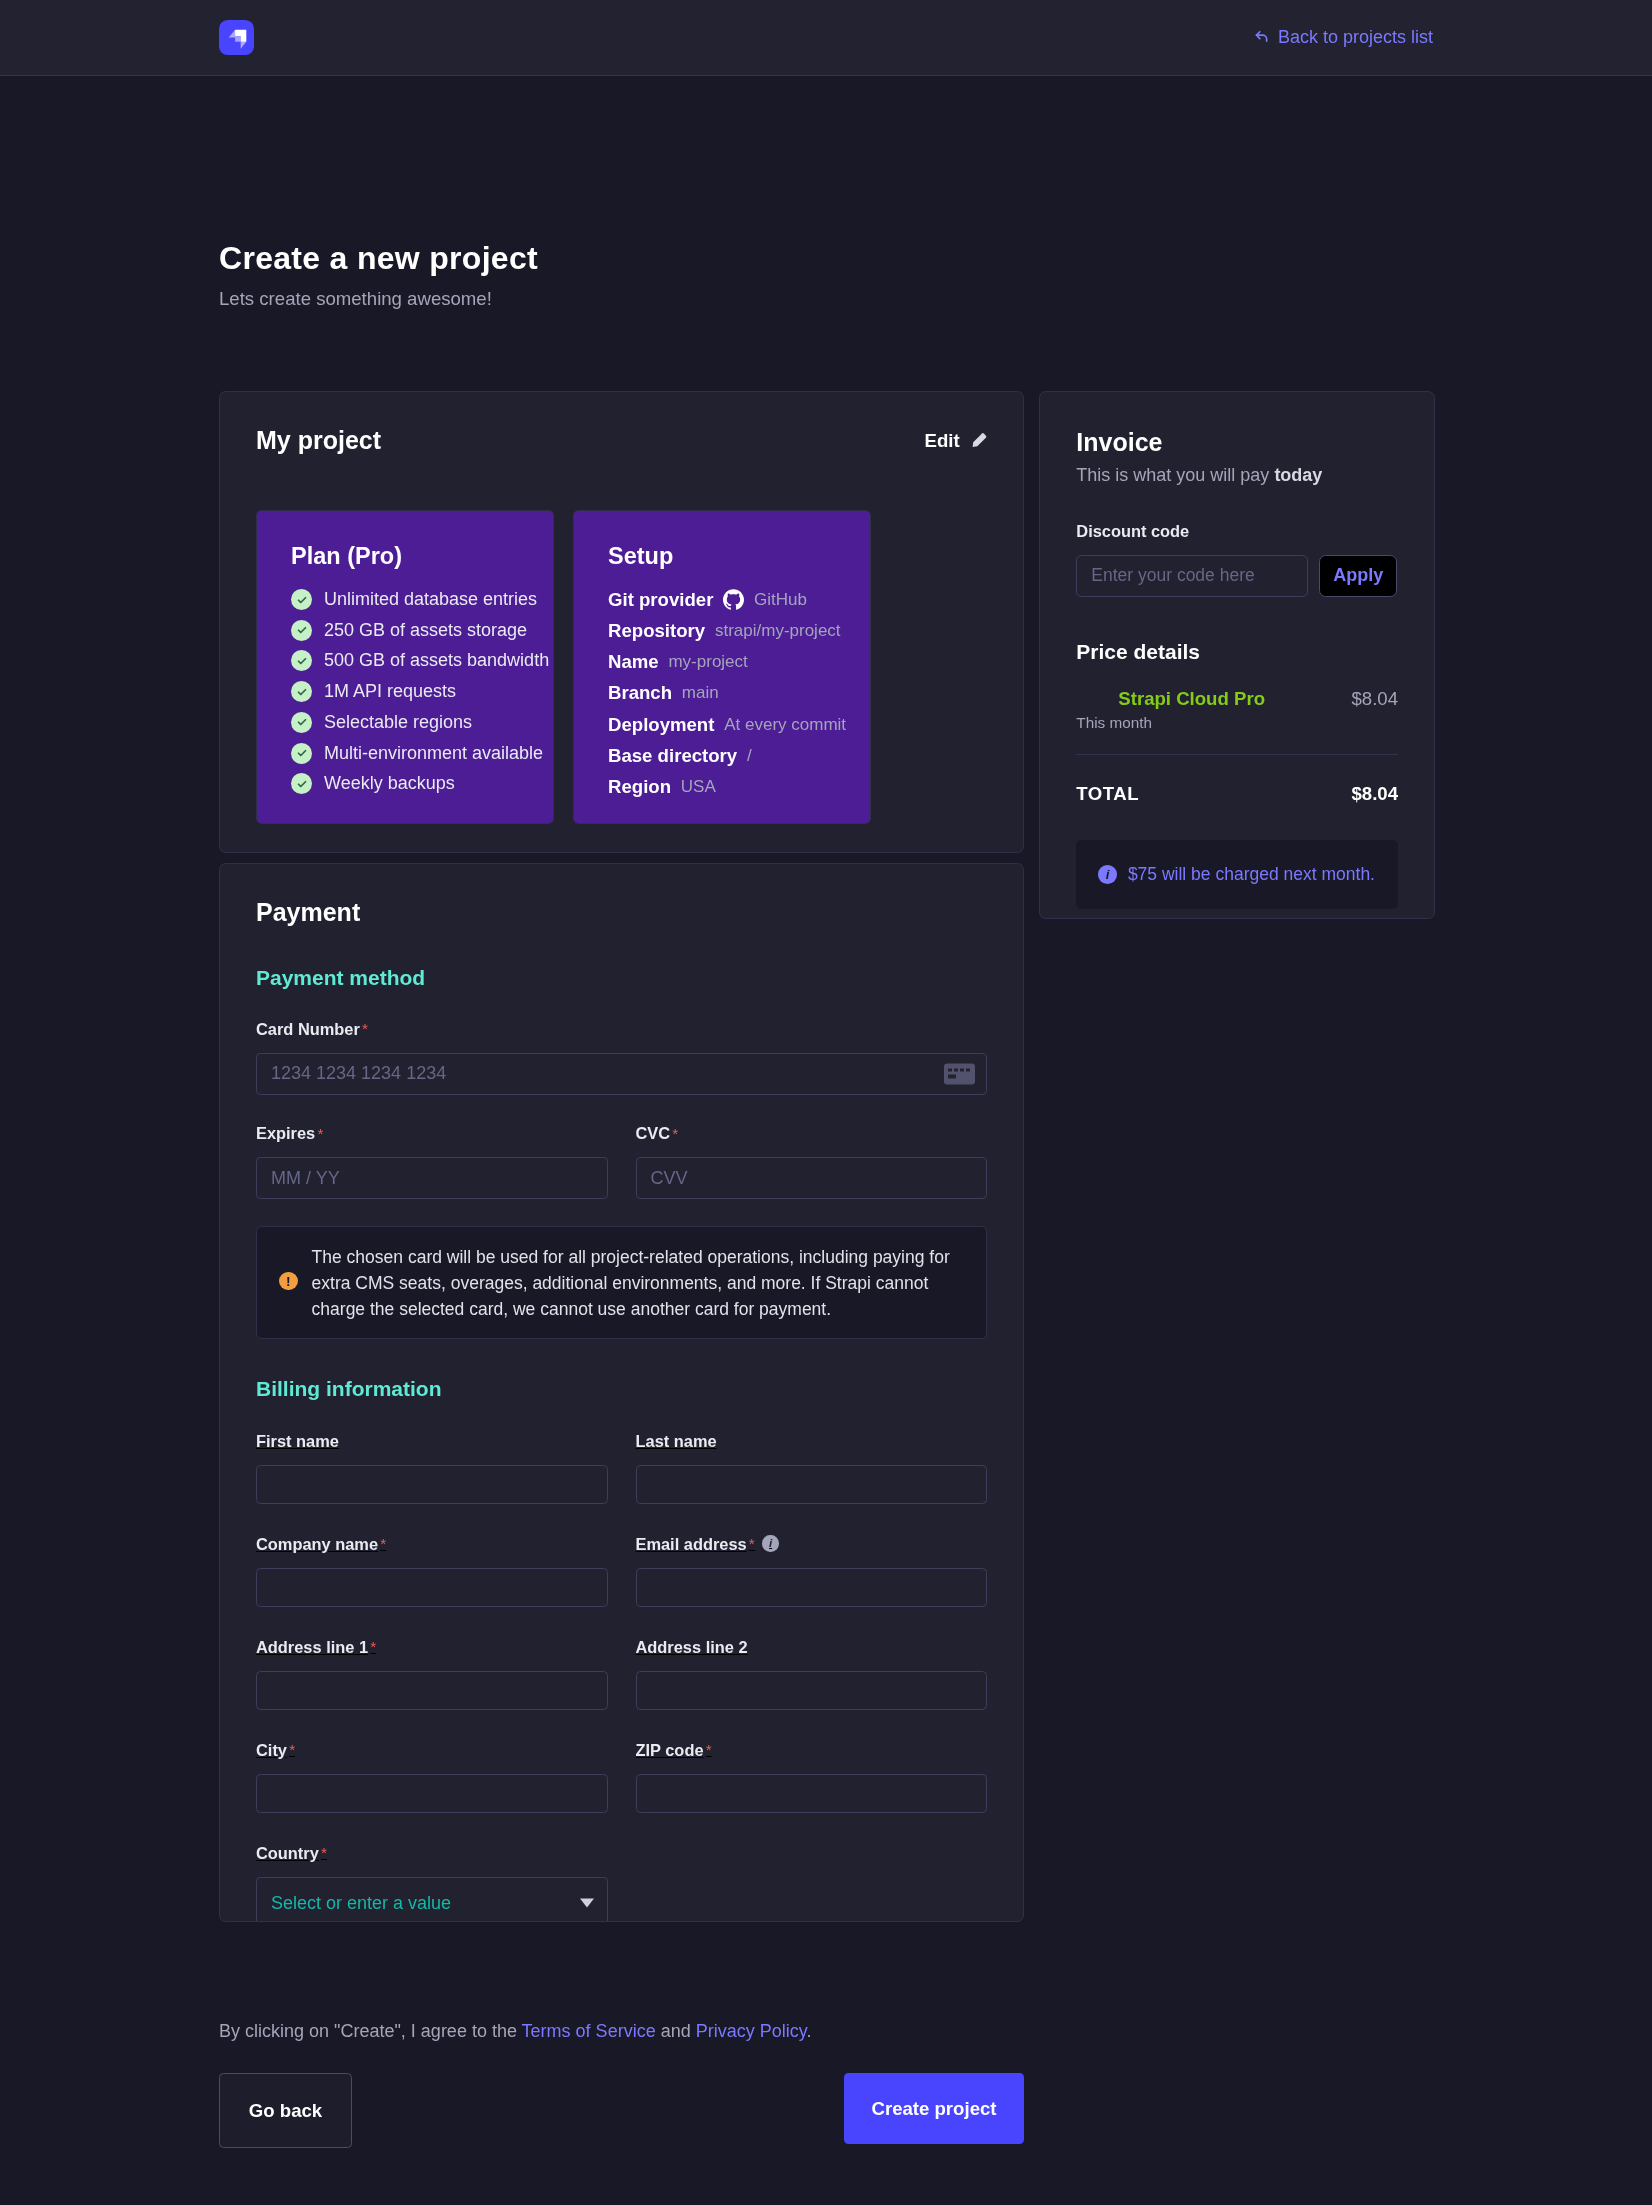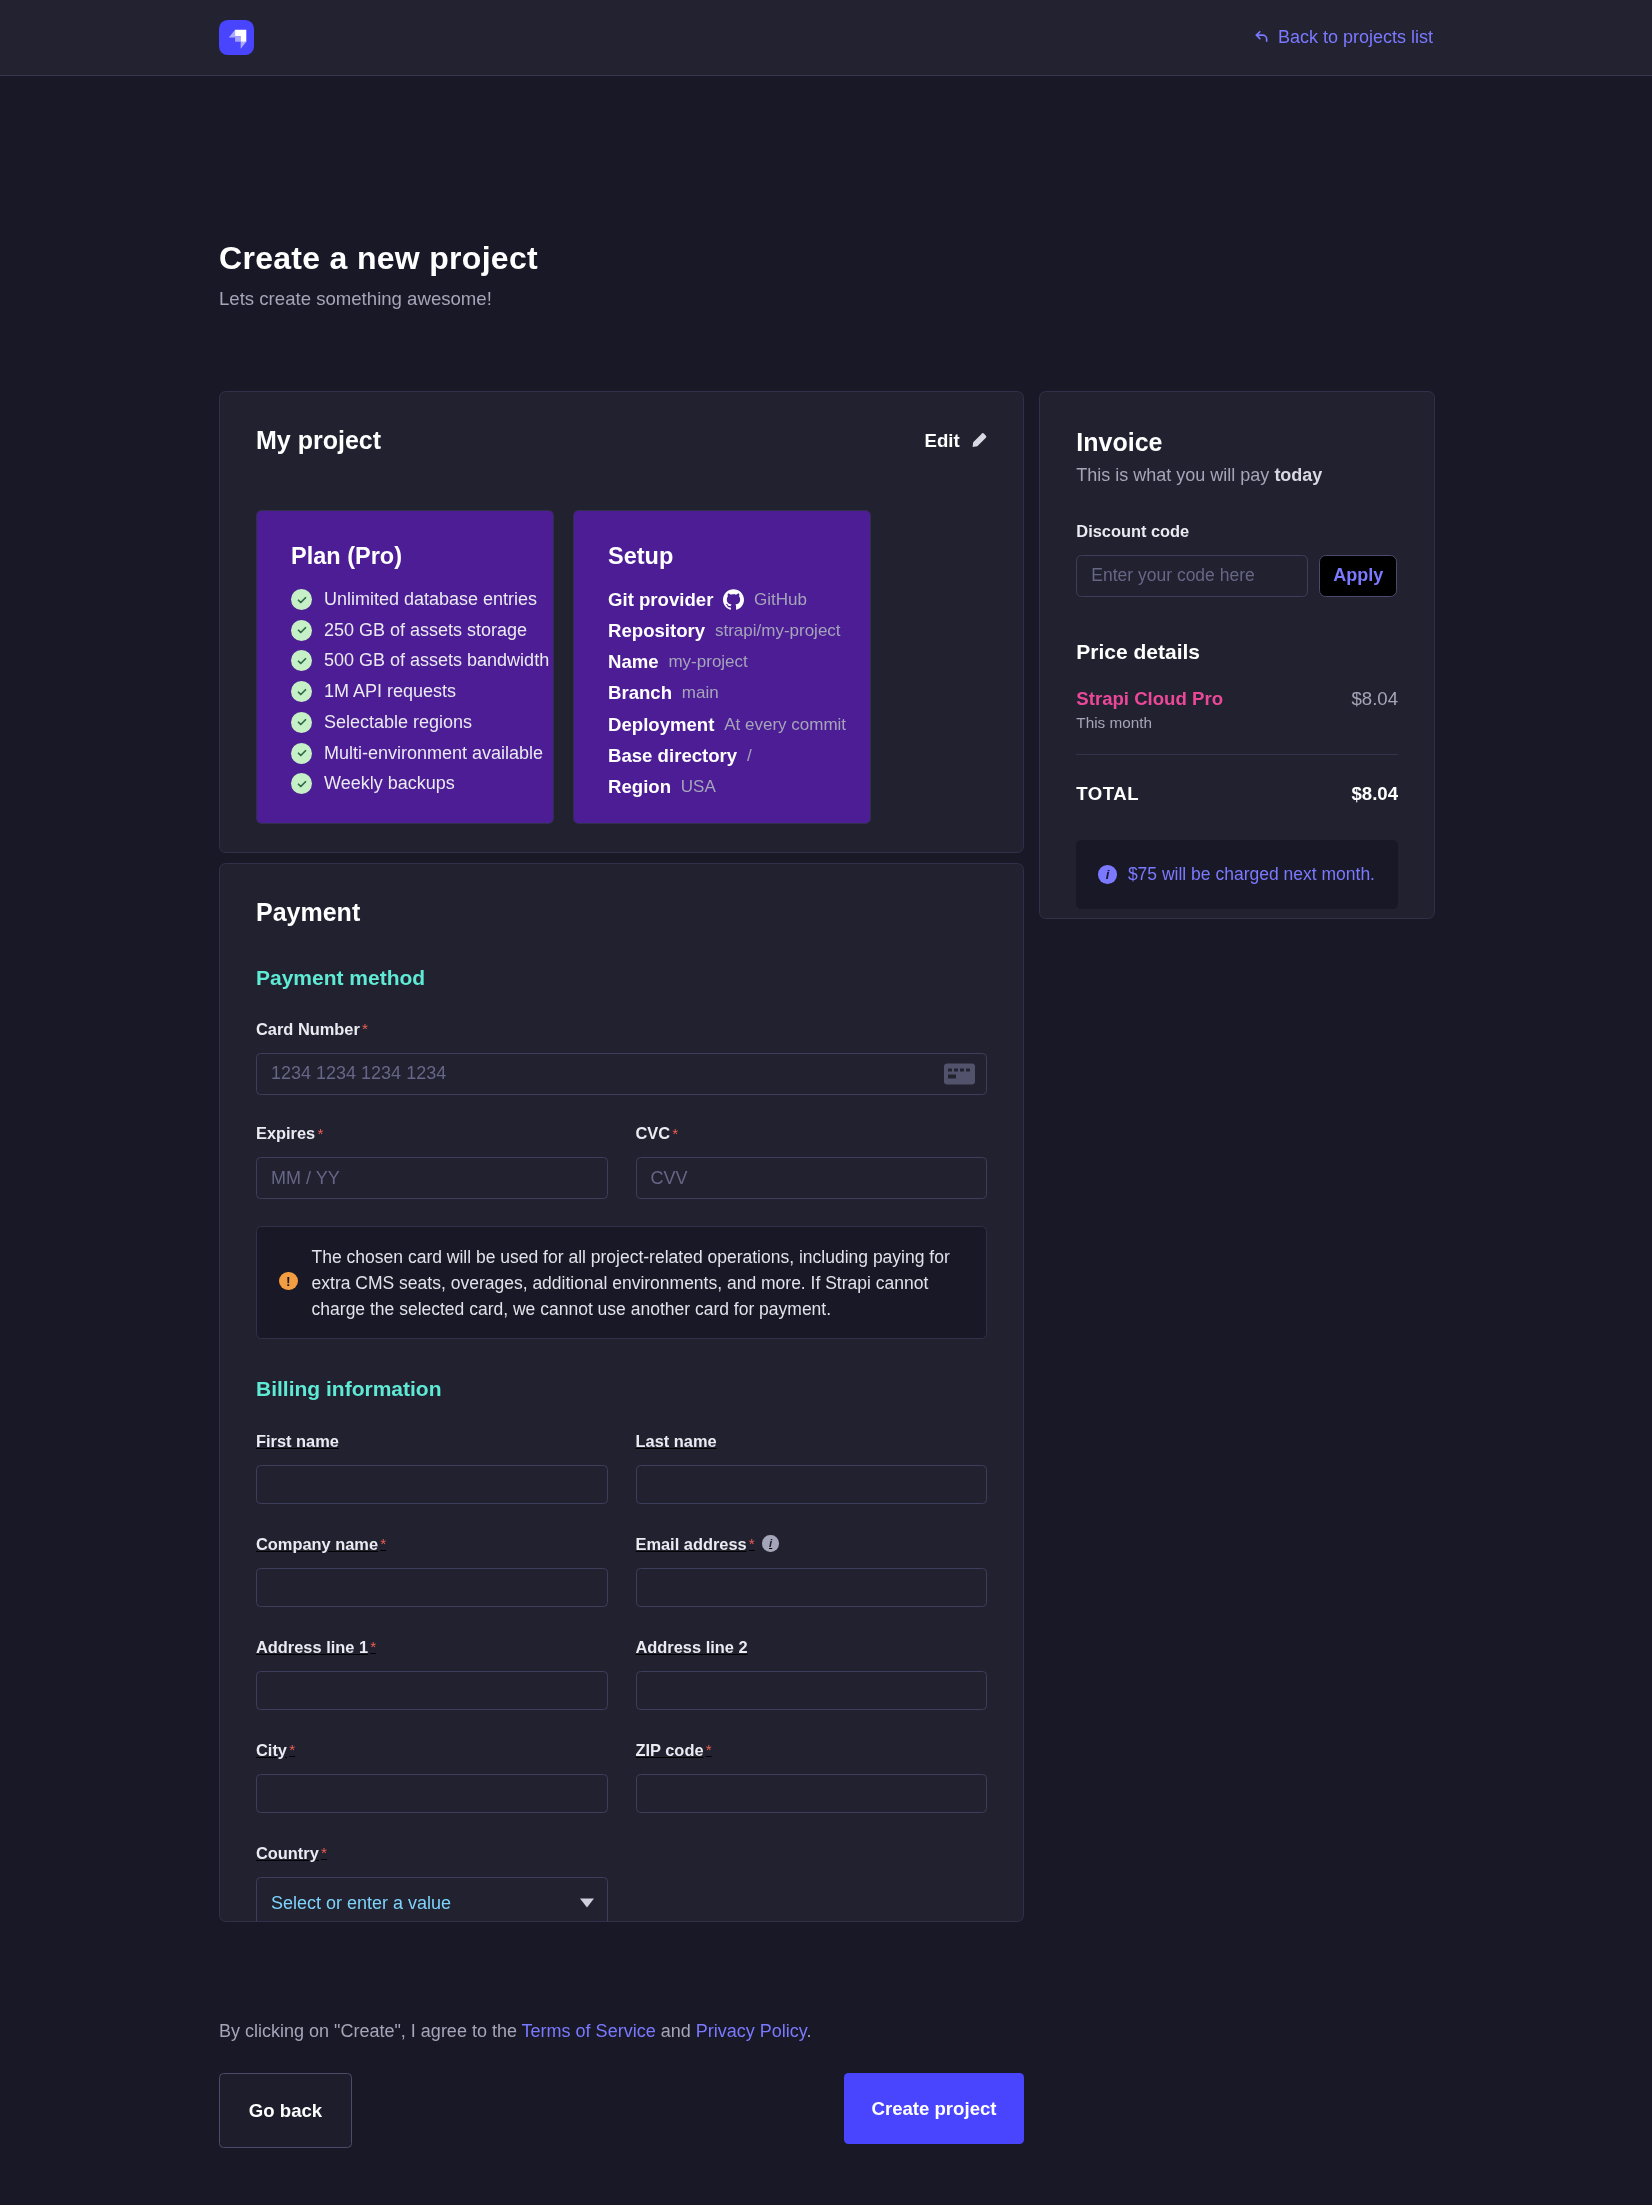--- a/index.html
+++ b/index.html
@@ -46,21 +46,21 @@
   .req { color:#ee5e52; font-size:15.3px; margin-left:2.2px; }
   .discount-label { margin-top:36px; }
   .discount-row { margin-top:14px; display:flex; gap:11px; }
   .discount-input { width:232px; height:42px; background:transparent; border:1.1px solid #3d3d5c; border-radius:5.5px;
                     color:#eaeaf1; font-size:17.5px; padding:0 14px; font-family:"Liberation Sans", sans-serif; }
   .discount-input::placeholder { color:#666687; }
   .apply-btn { width:78px; height:42px; background:#000000; border:1.1px solid #4a4a6a; border-radius:6.6px;
                color:#7b79ff; font-size:18px; font-weight:700; cursor:pointer; font-family:Liberation Sans, sans-serif; }
   .price-heading { margin-top:43px; font-size:21px; font-weight:700; color:#ffffff; }
   .price-row { margin-top:24px; display:flex; justify-content:space-between; align-items:baseline; }
-  .price-name { font-size:18.6px; font-weight:700; color:#ec4899; }
+  .price-name { font-size:18.6px; font-weight:700; color:#84cc16;margin-left:42px; }
   .price-amount { font-size:18.6px; color:#a5a5ba; }
   .price-period { margin-top:4.4px; font-size:15.3px; color:#a5a5ba; }
   .divider { margin-top:22px; border-top:1.1px solid #32324d; }
   .total-row { margin-top:28px; display:flex; justify-content:space-between; }
   .total-label { font-size:18.6px; font-weight:700; color:#ffffff; letter-spacing:0.5px; }
   .total-amount { font-size:18.6px; font-weight:700; color:#ffffff; }
   .notice-box { margin-top:35px; height:69px; background:#181826; border-radius:5.5px; display:flex; align-items:center; padding:0 22px; }
   .info-badge { width:18.6px; height:18.6px; min-width:18.6px; border-radius:50%; background:#7b79ff; color:#181826;
                 font-size:13px; font-weight:700; display:flex; align-items:center; justify-content:center; font-style:italic; }
   .notice-text { margin-left:11px; font-size:17.5px; color:#7b79ff; }
@@ -90,21 +90,21 @@
   .warning-text { margin-left:14px; font-size:17.5px; line-height:26px; color:#e2e2ea; max-width:656px; }
   .billing-heading { margin-top:38px; }
   .form-row { display:flex; gap:28px; margin-top:31px; }
   .form-field { width:352px; }
   .form-field .text-input { height:39px; }
   .label-line { display:flex; align-items:flex-start; margin-bottom:14px;text-decoration:underline; }
   .email-info { width:16.4px; height:16.4px; border-radius:50%; background:#a5a5ba; color:#212130; font-size:11.5px; font-weight:700;
                 display:flex; align-items:center; justify-content:center; margin-left:7.6px; font-style:italic; }
   .select-box { position:relative; width:352px; }
   .select-input { width:100%; height:52px; border:1.1px solid #3d3d5c; border-radius:4.4px; background:transparent;
-                  display:flex; align-items:center; padding:0 14px; font-size:18px; color:#7dd3fc; cursor:pointer; }
+                  display:flex; align-items:center; padding:0 14px; font-size:18px; color:#14b8a6; cursor:pointer; }
   .chevron { position:absolute; right:14px; top:50%; transform:translateY(-50%);
              width:0; height:0; border-left:7px solid transparent; border-right:7px solid transparent; border-top:9.3px solid #cfcfdd; }
 
   
   .terms { margin-top:99px; font-size:18px; color:#a5a5ba; }
   .terms a { color:#7b79ff; text-decoration:none; cursor:pointer; }
   .actions { margin-top:31px; width:805px; display:flex; justify-content:space-between; }
   .go-back-btn { width:133px; height:75px; background:#1d1d2b; border:1.1px solid #4a4a6a; border-radius:4.4px;
                  color:#ffffff; font-size:18.6px; font-weight:700; cursor:pointer; font-family:"Liberation Sans", sans-serif; }
   .create-btn { width:180px; height:71px; background:#4945ff; border:none; border-radius:4.4px;

